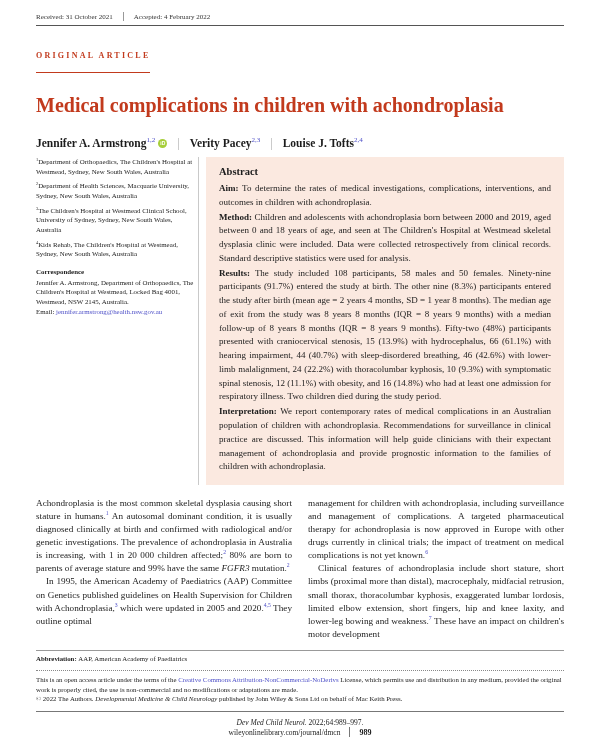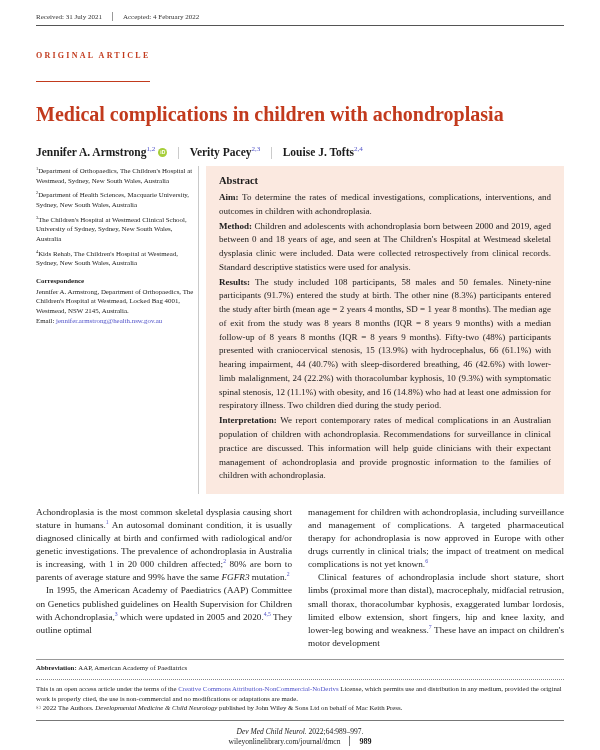--- a/index.html
+++ b/index.html
@@ -16,21 +16,21 @@
   }
   
   .meta-row{display:flex;align-items:center;font-size:7px;color:#333;
     border-bottom:1px solid #555;padding-bottom:4px;}
   .meta-divider{width:1px;height:9px;background:#999;margin:0 10px;}
   .doi-line{font-size:7px;color:#333;margin-top:6px;}
   
   .article-type{margin-top:18px;}
   .article-type span{
     display:inline-block;font-size:8px;font-weight:bold;color:var(--accent-red);
-    letter-spacing:.28em;border-bottom:1px solid var(--accent-red);padding-bottom:21px;}
+    letter-spacing:.28em;border-bottom:1px solid var(--accent-red);padding-bottom:12px;}
   
   h1.title{margin:20px 0 0 0;font-size:20px;line-height:1.2;font-weight:bold;color:var(--accent-red);}
   
   .authors{margin-top:20px;font-size:11.5px;font-weight:bold;}
   .author-sep{color:#aaa;font-weight:normal;margin:0 10px;}
   sup{font-size:.62em;line-height:0;vertical-align:super;}
   sup.ref{color:var(--link-blue);font-weight:normal;}
   .orcid{
     display:inline-block;width:9px;height:9px;border-radius:50%;
     background:var(--orcid-green);color:#fff;font-size:5px;font-weight:bold;
@@ -65,21 +65,21 @@
   .footer-right{display:flex;align-items:center;}
   .page-num-divider{width:1px;height:10px;background:#777;margin:0 9px;}
   .page-num{font-weight:bold;font-size:8px;}
 </style>
 </head>
 <body>
 
 <div class="page">
 
   <div class="meta-row">
-    <span>Received: 31 July 2021</span>
+    <span>Received: 31 October 2021</span>
     <span class="meta-divider"></span>
     <span>Accepted: 4 February 2022</span>
   </div>
 
 
   <div class="article-type">
     <span>ORIGINAL ARTICLE</span>
   </div>
 
   <h1 class="title">Medical complications in children with achondroplasia</h1>

